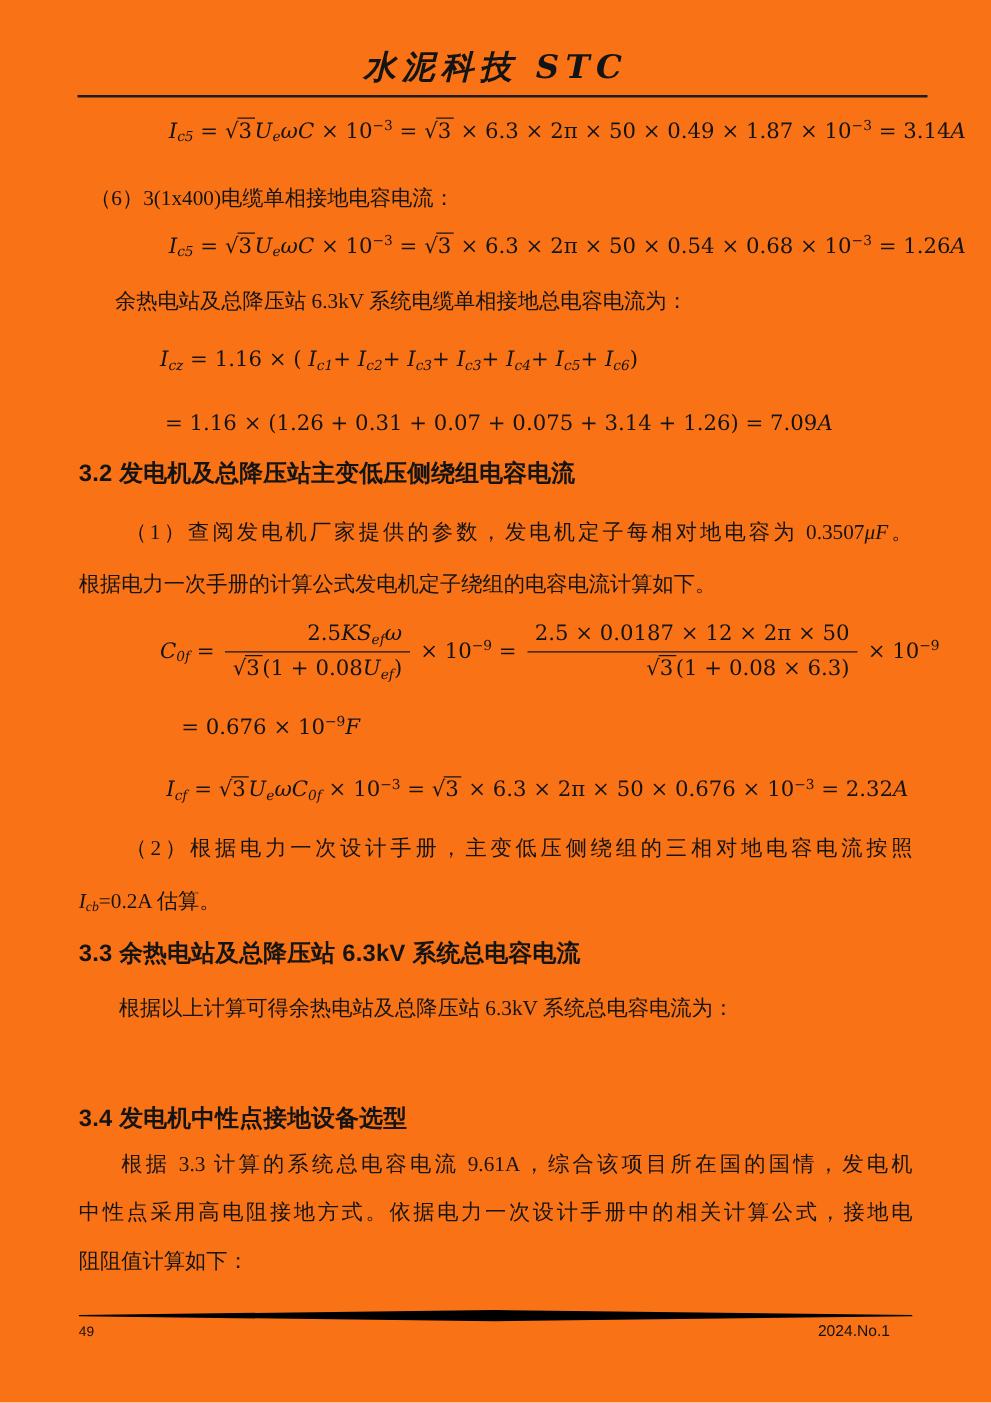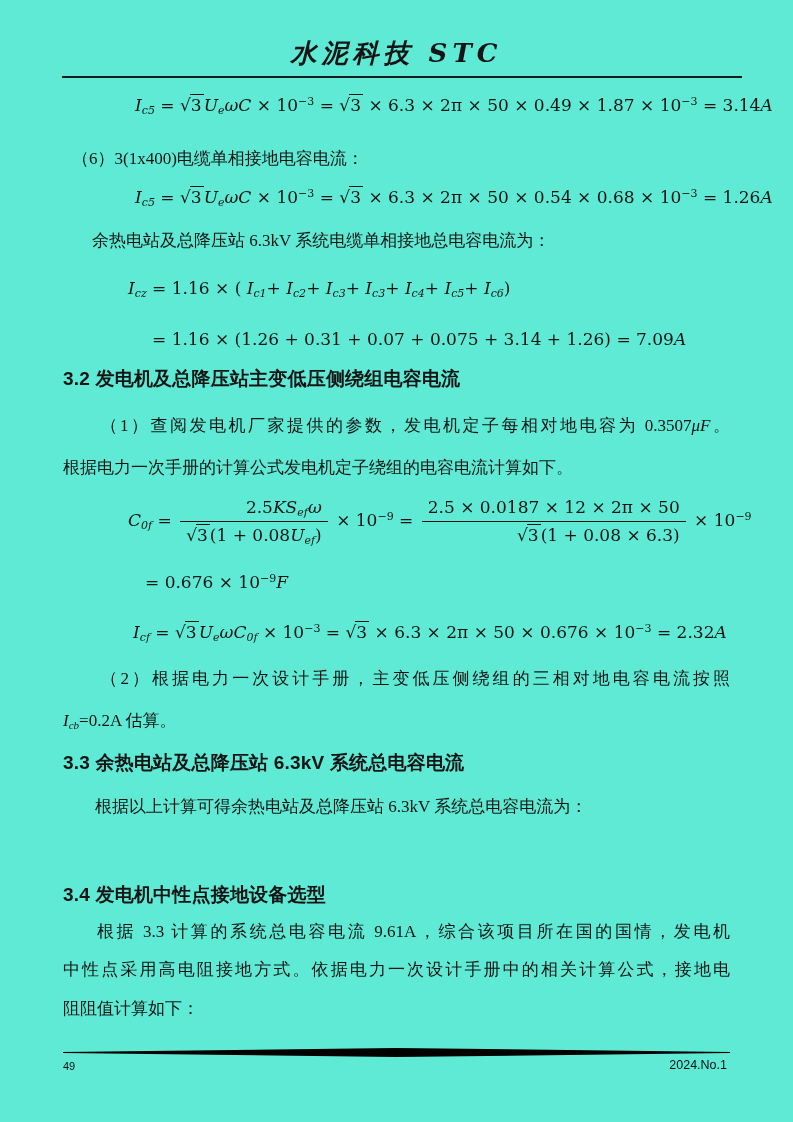--- a/index.html
+++ b/index.html
@@ -1,16 +1,16 @@
 <!DOCTYPE html>
 <html><head>
 <meta charset="utf-8">
 <style>
   html,body{margin:0;padding:0;background:#ffffff;}
-  .page{position:relative;width:793px;height:1122px;background:#5eead4;
+  .page{position:relative;width:793px;height:1122px;background:#f97316;
         font-family:"Liberation Serif",serif;color:#141414;overflow:hidden;}
 
   .journal-title{position:absolute;top:36px;left:0;width:100%;text-align:center;
         font-family:"DejaVu Serif",serif;font-style:italic;font-weight:700;
         font-size:26px;letter-spacing:5px;white-space:nowrap;}
   .header-rule{position:absolute;left:62px;top:76px;width:680px;height:2px;background:#1c1c1c;}
 
   .block{position:absolute;font-size:17px;line-height:1.4;white-space:nowrap;}
   .jline{position:absolute;left:63px;width:667px;font-size:17px;line-height:1.4;
         text-align:justify;text-align-last:justify;white-space:normal;}
@@ -25,42 +25,42 @@
   .formula sup{font-size:11px;line-height:1;vertical-align:6px;}
   .sqrt-sym{letter-spacing:-1px;}
   .sqrt-rad{border-top:1.6px solid currentColor;padding:0 2px 0 1px;}
   .frac{display:inline-block;vertical-align:middle;text-align:center;margin:0 3px;}
   .frac-num{display:block;border-bottom:1.5px solid currentColor;padding:0 6px 3px;line-height:1.25;text-align:right;}
   .frac-den{display:block;padding:3px 6px 0;line-height:1.25;text-align:right;}
 
   .footer-divider{position:absolute;left:63px;top:1048px;}
   .footer-pagenum{position:absolute;left:63px;width:667px;top:1060px;text-align:left;
         font-family:"Liberation Sans",sans-serif;font-size:11px;color:#111;}
-  .footer-issue{position:absolute;left:76px;width:651px;top:1058px;text-align:right;
+  .footer-issue{position:absolute;left:61px;width:651px;top:1058px;text-align:right;
         font-family:"Liberation Sans",sans-serif;font-size:12.5px;color:#111;}
 </style>
 </head>
 <body>
 
 <div class="page">
 
   <div class="journal-title">水泥科技 STC</div>
   <div class="header-rule"></div>
 
   <div class="formula" style="left:135px;top:92px"><span class="tk-i">I</span><sub>c5</sub><span> = </span><span class="sqrt"><span class="sqrt-sym">√</span><span class="sqrt-rad">3</span></span><span class="tk-i">U</span><sub>e</sub><span class="tk-i">ωC</span><span> × 10</span><sup>−3</sup><span> = </span><span class="sqrt"><span class="sqrt-sym">√</span><span class="sqrt-rad">3</span></span><span> × 6.3 × 2π × 50 × 0.49 × 1.87 × 10</span><sup>−3</sup><span> = 3.14</span><span class="tk-i">A</span></div>
 
   <div class="block" style="left:72px;top:147px">（6）3(1x400)电缆单相接地电容电流：</div>
 
   <div class="formula" style="left:135px;top:184px"><span class="tk-i">I</span><sub>c5</sub><span> = </span><span class="sqrt"><span class="sqrt-sym">√</span><span class="sqrt-rad">3</span></span><span class="tk-i">U</span><sub>e</sub><span class="tk-i">ωC</span><span> × 10</span><sup>−3</sup><span> = </span><span class="sqrt"><span class="sqrt-sym">√</span><span class="sqrt-rad">3</span></span><span> × 6.3 × 2π × 50 × 0.54 × 0.68 × 10</span><sup>−3</sup><span> = 1.26</span><span class="tk-i">A</span></div>
 
   <div class="block" style="left:92px;top:229px">余热电站及总降压站 6.3kV 系统电缆单相接地总电容电流为：</div>
 
   <div class="formula" style="left:128px;top:275px"><span class="tk-i">I</span><sub>cz</sub><span> = 1.16 × ( </span><span class="tk-i">I</span><sub>c1</sub><span>+ </span><span class="tk-i">I</span><sub>c2</sub><span>+ </span><span class="tk-i">I</span><sub>c3</sub><span>+ </span><span class="tk-i">I</span><sub>c3</sub><span>+ </span><span class="tk-i">I</span><sub>c4</sub><span>+ </span><span class="tk-i">I</span><sub>c5</sub><span>+ </span><span class="tk-i">I</span><sub>c6</sub><span>)</span></div>
 
-  <div class="formula" style="left:152px;top:326px"><span>= 1.16 × (1.26 + 0.31 + 0.07 + 0.075 + 3.14 + 1.26) = 7.09</span><span class="tk-i">A</span></div>
+  <div class="formula" style="left:132px;top:326px"><span>= 1.16 × (1.26 + 0.31 + 0.07 + 0.075 + 3.14 + 1.26) = 7.09</span><span class="tk-i">A</span></div>
 
   <div class="heading" style="top:366px">3.2 发电机及总降压站主变低压侧绕组电容电流</div>
 
   <div class="jline indent" style="top:414px"><span>（1）查阅发电机厂家提供的参数，发电机定子每相对地电容为 0.3507</span><span class="tk-i">μF</span><span>。</span></div>
 
   <div class="block" style="left:63px;top:456px">根据电力一次手册的计算公式发电机定子绕组的电容电流计算如下。</div>
 
   <div class="formula" style="left:128px;top:497px"><span class="tk-i">C</span><sub>0f</sub><span> = </span><span class="frac"><span class="frac-num"><span>2.5</span><span class="tk-i">KS</span><sub>ef</sub><span class="tk-i">ω</span></span><span class="frac-den"><span class="sqrt"><span class="sqrt-sym">√</span><span class="sqrt-rad">3</span></span><span>(1 + 0.08</span><span class="tk-i">U</span><sub>ef</sub><span>)</span></span></span><span> × 10</span><sup>−9</sup><span> = </span><span class="frac"><span class="frac-num"><span>2.5 × 0.0187 × 12 × 2π × 50</span></span><span class="frac-den"><span class="sqrt"><span class="sqrt-sym">√</span><span class="sqrt-rad">3</span></span><span>(1 + 0.08 × 6.3)</span></span></span><span> × 10</span><sup>−9</sup></div>
 
   <div class="formula" style="left:145px;top:569px"><span>= 0.676 × 10</span><sup>−9</sup><span class="tk-i">F</span></div>

